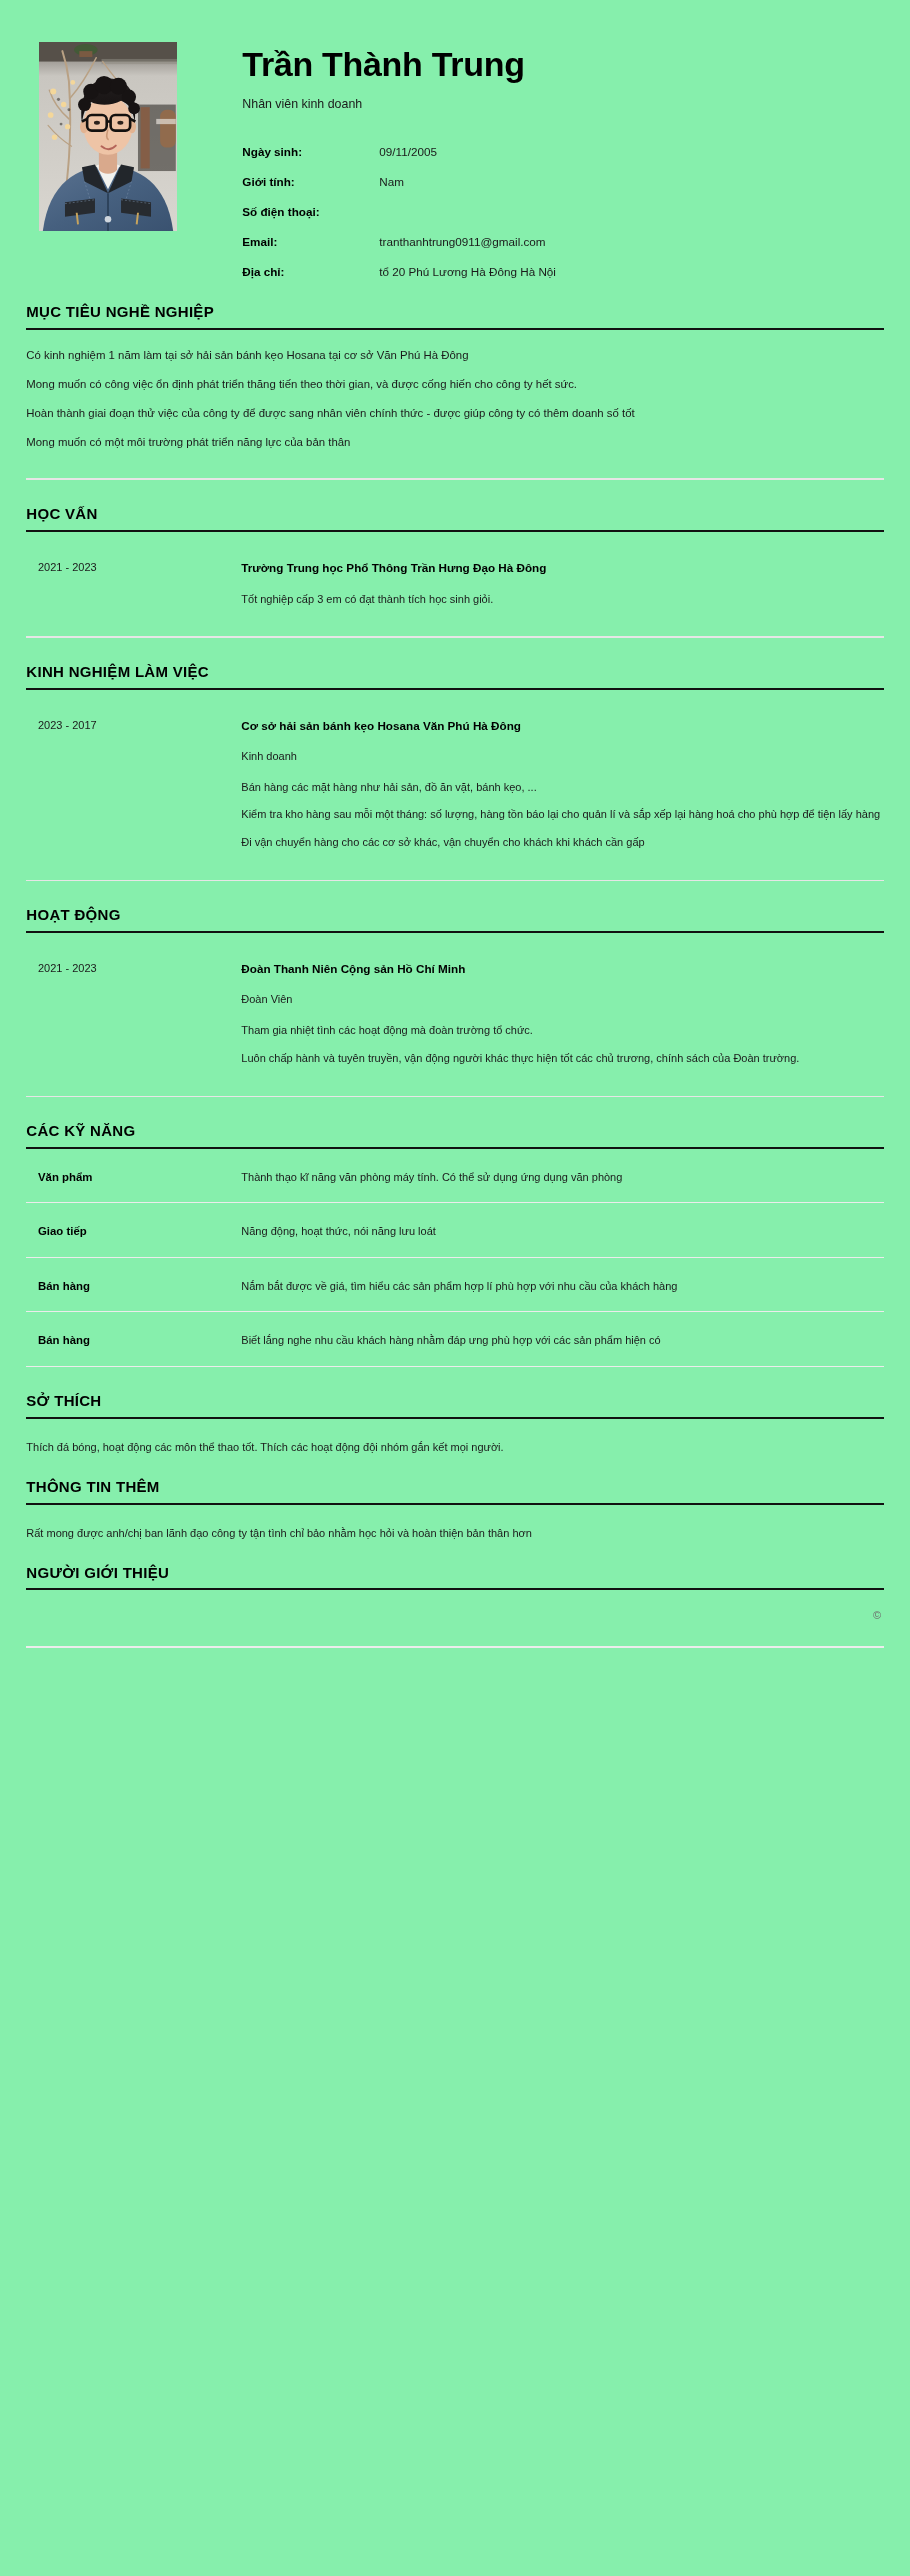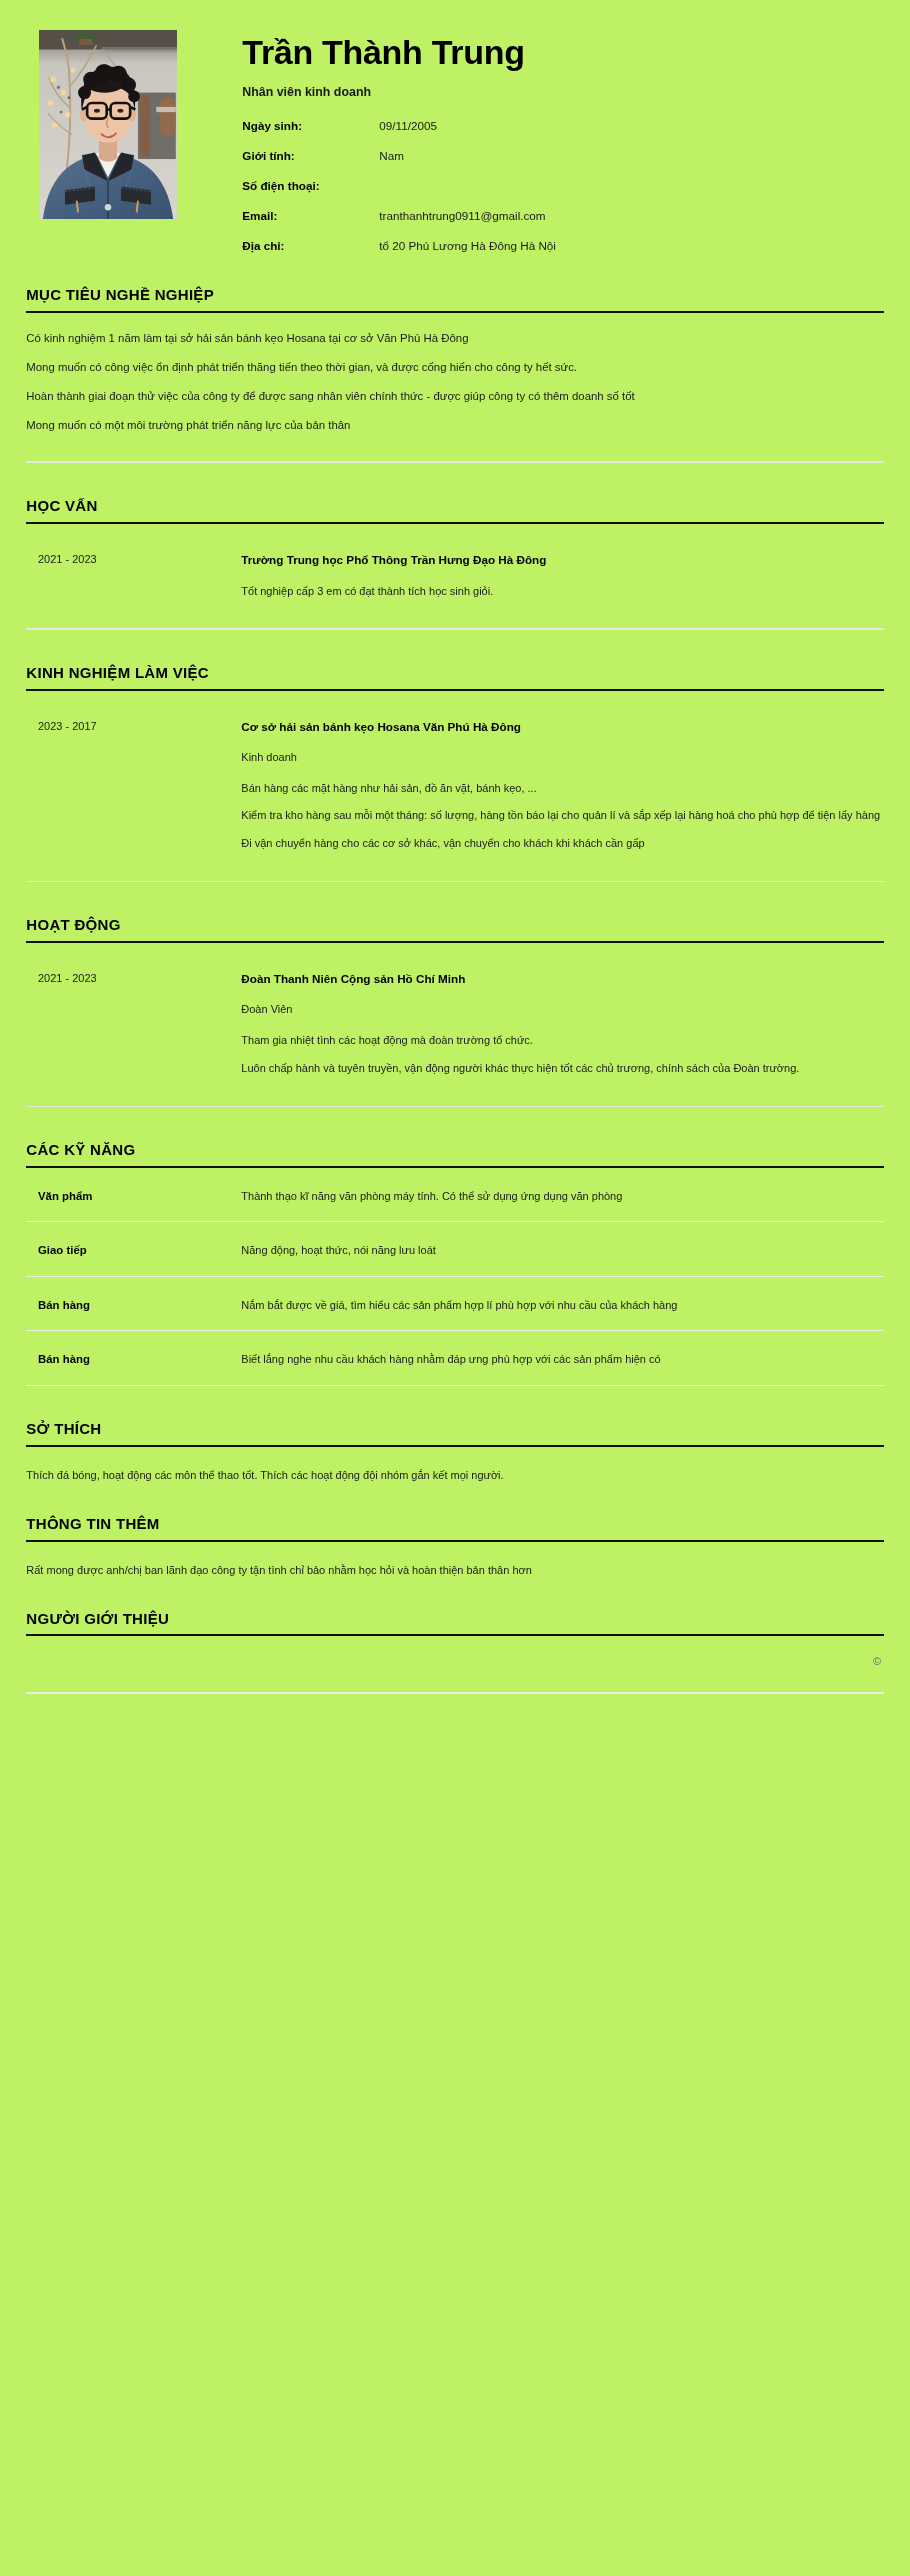--- a/index.html
+++ b/index.html
@@ -12,23 +12,23 @@
     height: 2576px;
     font-family: "Liberation Sans", sans-serif;
     color: #111111;
     -webkit-font-smoothing: antialiased;
   }
 
   .page {
     position: relative;
     width: 910px;
     height: 2576px;
-    background: #bef264;
+    background: #86efac;
     box-sizing: border-box;
-    padding: 0 25px;
+    padding: 12px 25px;
   }
 
   
   .header {
     display: flex;
     align-items: flex-start;
     padding-top: 30px;
     padding-left: 14.3px;
   }
 
@@ -52,23 +52,23 @@
     font-size: 34px;
     font-weight: bold;
     letter-spacing: -0.3px;
     line-height: 1.05;
     color: #000000;
     margin: 0 0 14.3px 0;
   }
 
   .job-title {
     font-size: 12.4px;
-    font-weight: bold;
-    color: #1a1a1a;
-    margin: 0 0 20px 0;
+    font-weight: normal;
+    color: #1a1a1a;
+    margin: 0 0 34px 0;
   }
 
   .info-table { width: 100%; }
   .info-row {
     display: flex;
     align-items: baseline;
     margin-bottom: 17px;
   }
   .info-row:last-child { margin-bottom: 0; }
   .info-label {
@@ -80,21 +80,21 @@
   }
   .info-value {
     font-size: 11.7px;
     font-weight: normal;
     color: #1a1a1a;
   }
 
   
   .section { padding: 0 1.3px; }
   .section-head {
-    margin-top: 34px;
+    margin-top: 25px;
   }
   .section-title {
     font-size: 15px;
     font-weight: bold;
     letter-spacing: 0.3px;
     color: #000000;
     text-transform: uppercase;
     margin: 0 0 7.8px 0;
   }
   .rule-strong {

